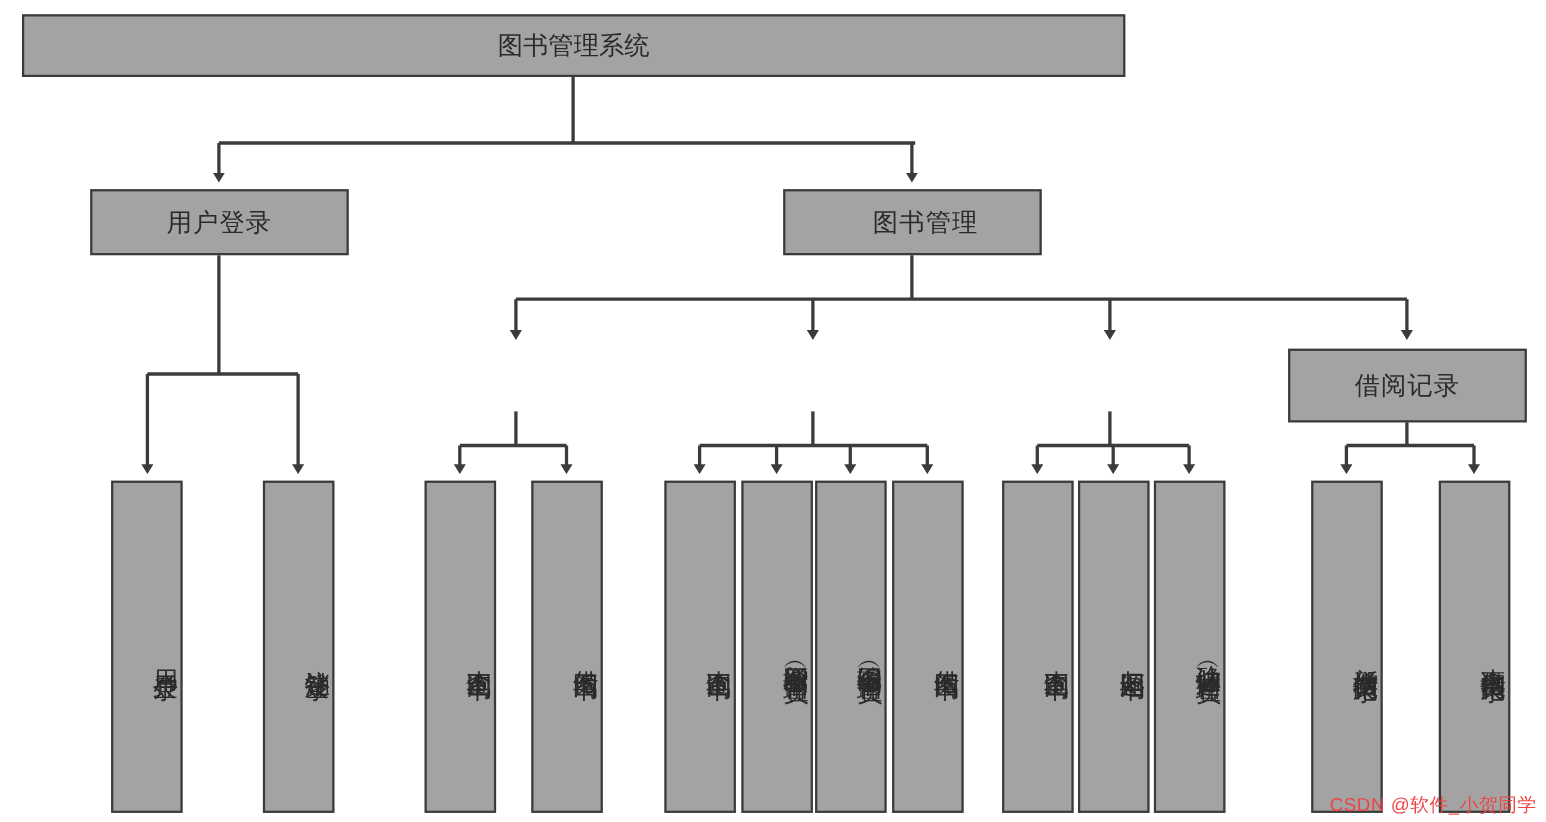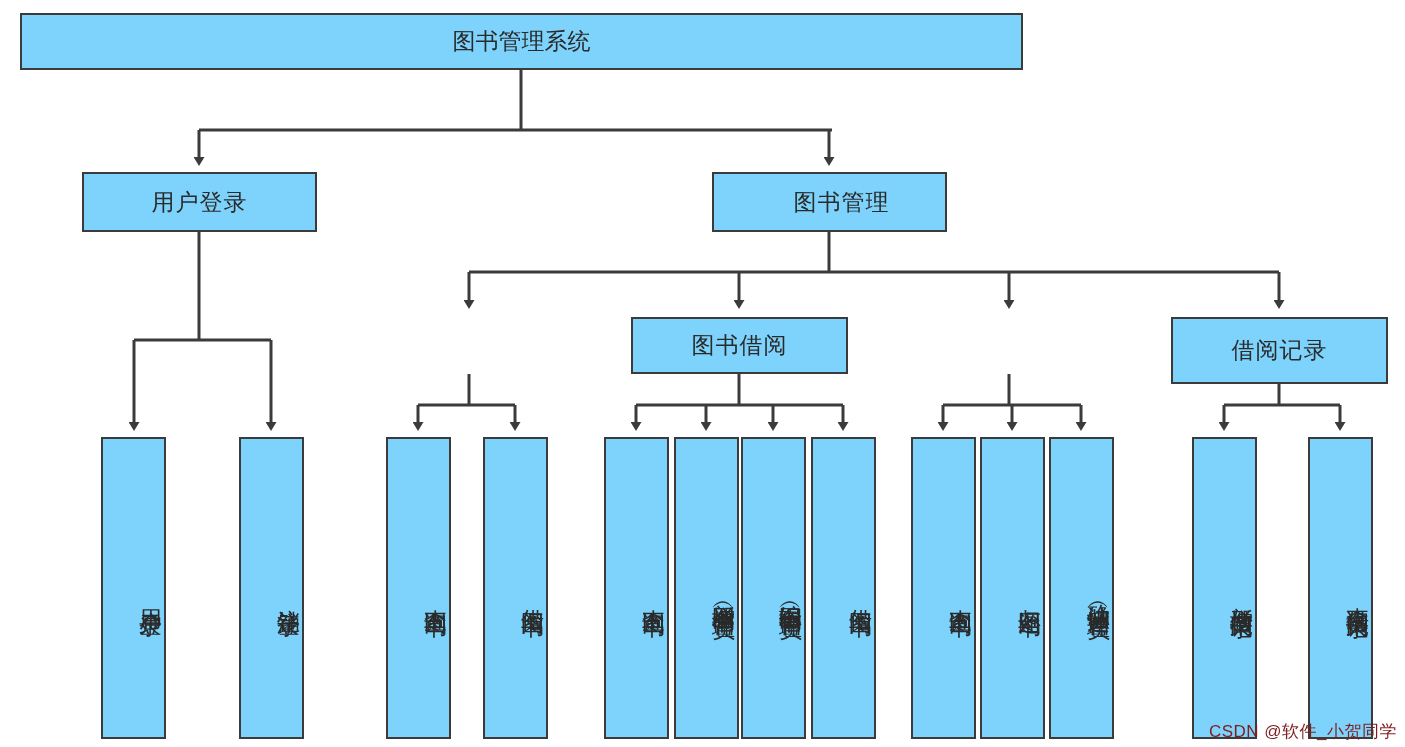--- a/index.html
+++ b/index.html
@@ -23,21 +23,21 @@
     left: 0;
     top: 0;
     width: 1405px;
     height: 747px;
     pointer-events: none;
   }
   .node {
     position: absolute;
     box-sizing: border-box;
     border: 2px solid #3b3b3b;
-    background: #7dd3fc;
+    background: #a3a3a3;
     display: flex;
     align-items: center;
     justify-content: center;
     color: #2a2a2a;
     text-align: center;
   }
   .node.h {
     font-size: 23px;
     letter-spacing: 1px;
   }
@@ -59,21 +59,21 @@
   }
   .node.v .label {
     writing-mode: vertical-rl;
     text-orientation: upright;
   }
   #watermark {
     position: absolute;
     right: 8px;
     bottom: 4px;
     font-size: 17px;
-    color: #7f1d1d;
+    color: #ef4444;
     letter-spacing: 0.5px;
     white-space: nowrap;
   }
 </style>
 </head>
 <body>
 
 <div id="canvas">
 
   <svg id="edges" viewBox="0 0 1405 747">
@@ -130,23 +130,20 @@
     <span class="label">图书管理系统</span>
   </div>
 
   <div class="node h" style="left:82px; top:172px; width:235px; height:60px;">
     <span class="label">用户登录</span>
   </div>
   <div class="node h" style="left:712px; top:172px; width:235px; height:60px;padding-left:24px;">
     <span class="label">图书管理</span>
   </div>
 
-  <div class="node h" style="left:631px; top:317px; width:217px; height:57px;">
-    <span class="label">图书借阅</span>
-  </div>
   <div class="node h" style="left:1171px; top:317px; width:217px; height:67px;">
     <span class="label">借阅记录</span>
   </div>
 
   <div class="node v" style="left:101px; top:437px; width:65px; height:302px;">
     <span class="label">用户登录</span>
   </div>
   <div class="node v" style="left:239px; top:437px; width:65px; height:302px;">
     <span class="label">注销登录</span>
   </div>

